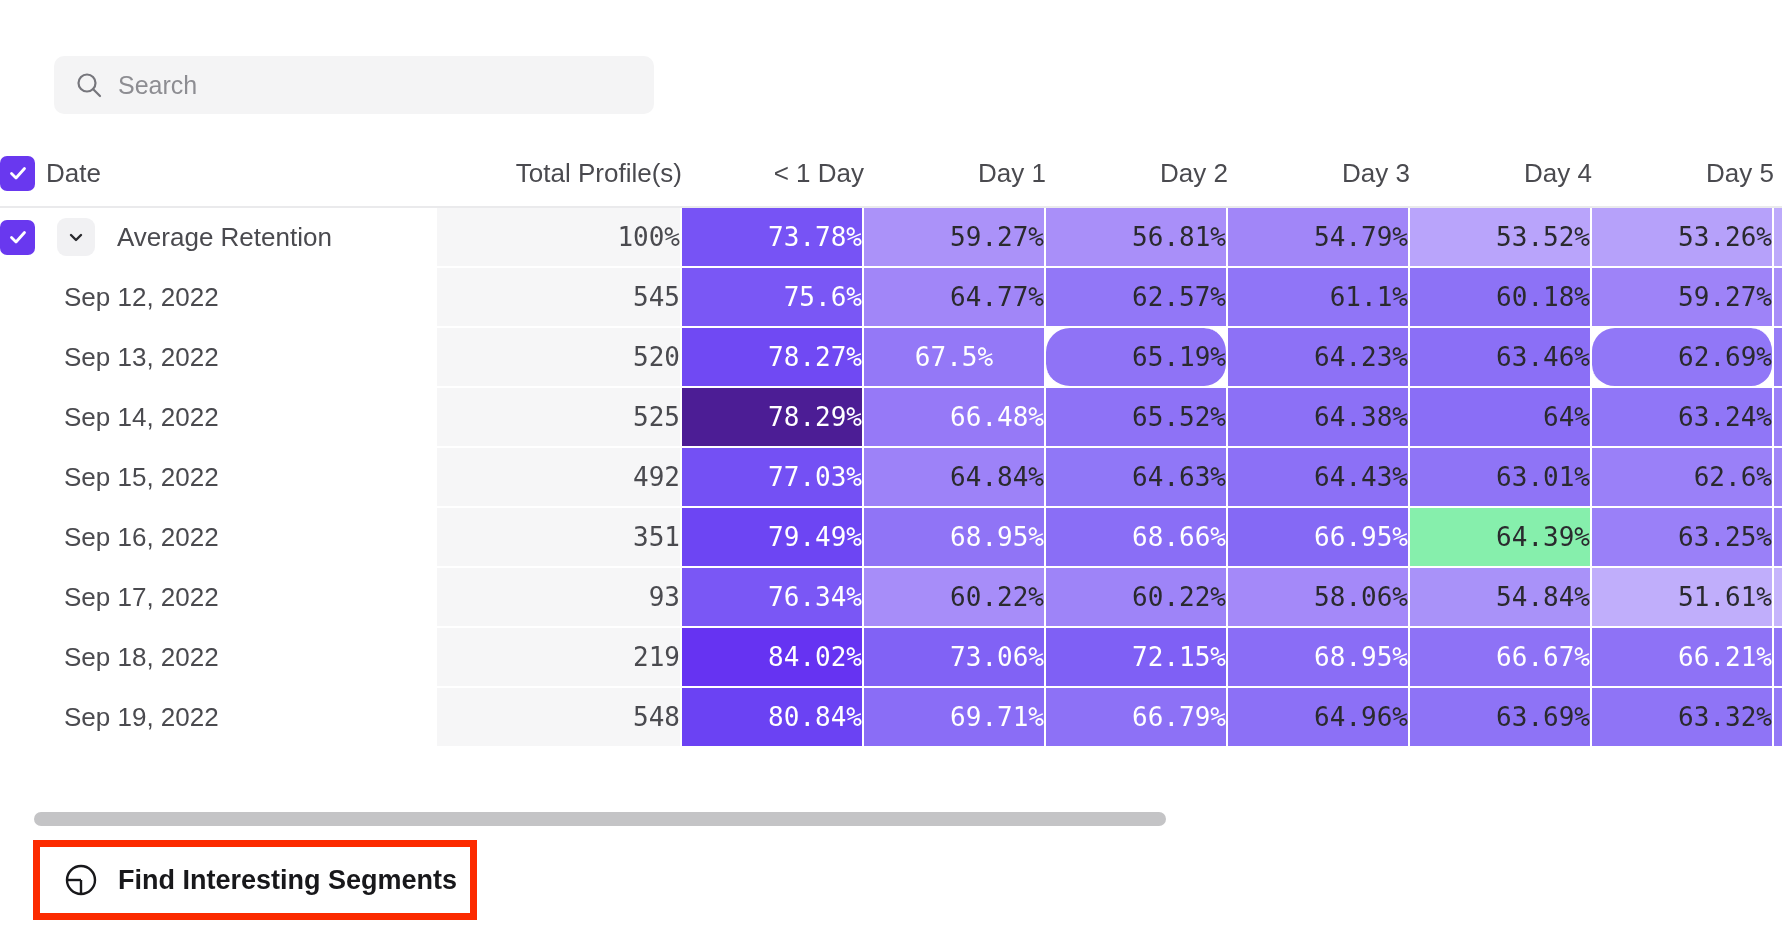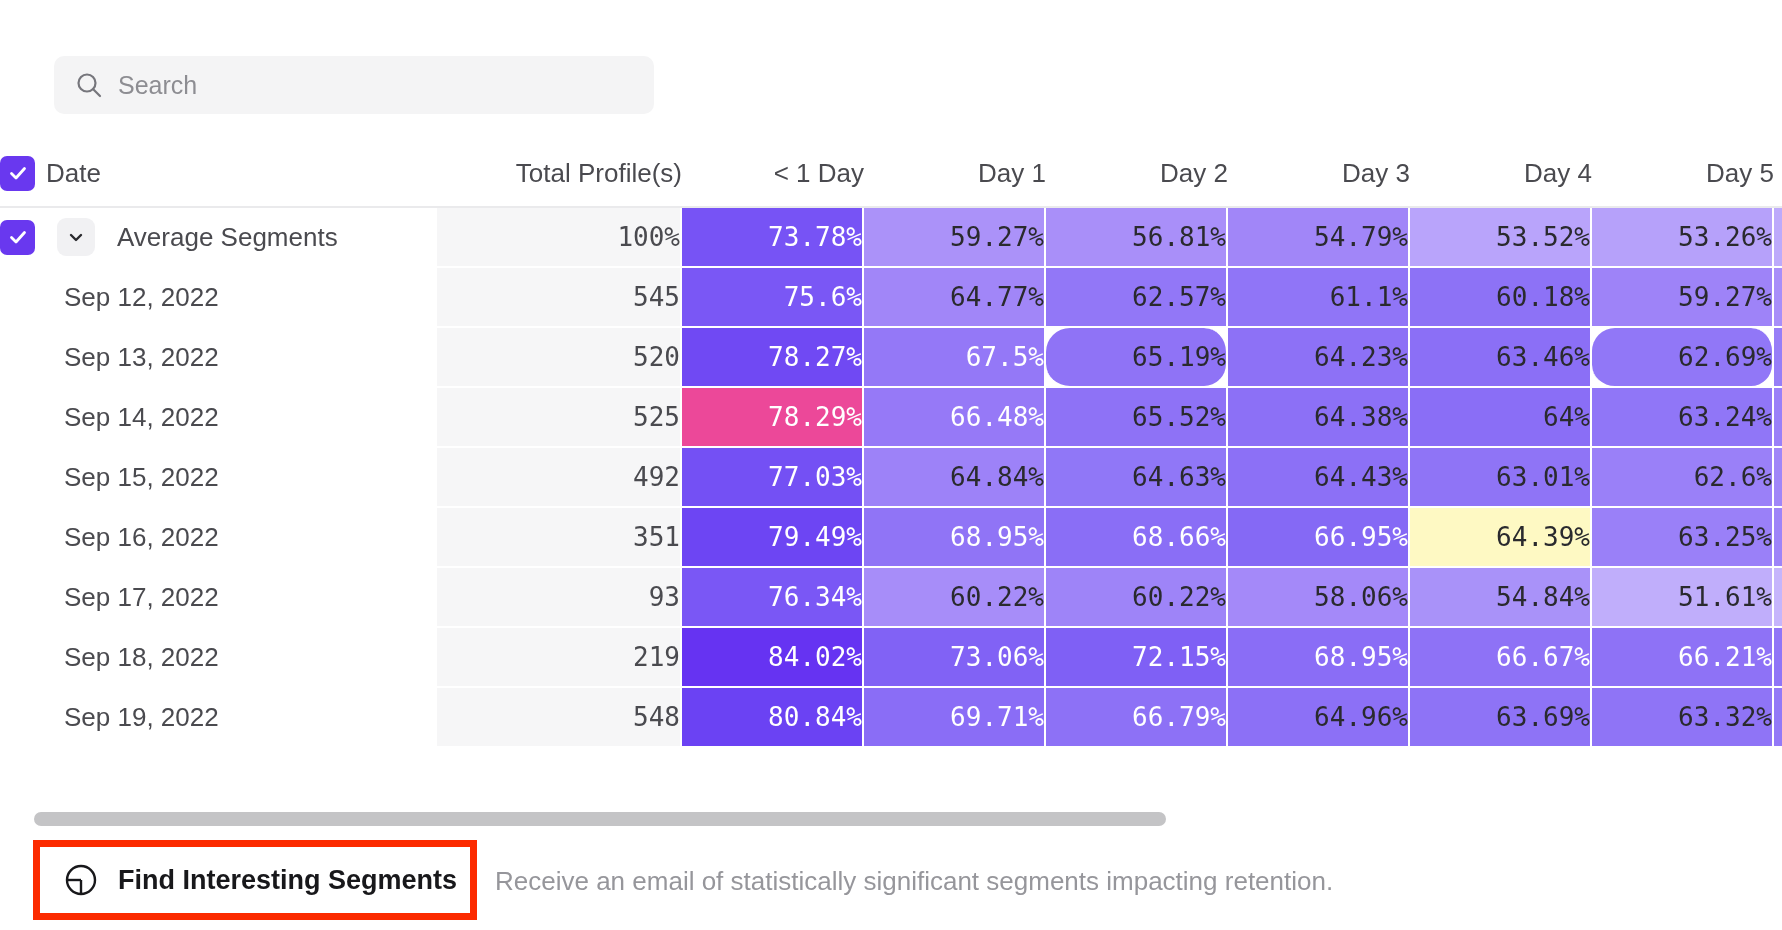--- a/index.html
+++ b/index.html
@@ -265,21 +265,21 @@
                 <span class="cbx">
                   <svg width="22" height="22" viewBox="0 0 22 22">
                     <polyline points="4.5,11.5 9,16 17.5,6.5" fill="none" stroke="#ffffff" stroke-width="2.8" stroke-linecap="round" stroke-linejoin="round"></polyline>
                   </svg>
                 </span>
                 <span class="chev">
                   <svg width="20" height="20" viewBox="0 0 20 20">
                     <polyline points="5,8 10,13 15,8" fill="none" stroke="#2a2a2e" stroke-width="2.4" stroke-linecap="round" stroke-linejoin="round"></polyline>
                   </svg>
                 </span>
-                <span>Average Segments</span>
+                <span>Average Retention</span>
               </span>
             </td>
             <td class="c-total">100%</td>
             <td class="c-val" style="background: rgb(119, 83, 245); color: rgb(255, 255, 255);">73.78%</td>
             <td class="c-val" style="background: rgb(171, 146, 249); color: rgb(42, 42, 46);">59.27%</td>
             <td class="c-val" style="background: rgb(169, 143, 249); color: rgb(42, 42, 46);">56.81%</td>
             <td class="c-val" style="background: rgb(161, 134, 248); color: rgb(42, 42, 46);">54.79%</td>
             <td class="c-val" style="background: rgb(185, 164, 251); color: rgb(42, 42, 46);">53.52%</td>
             <td class="c-val" style="background: rgb(182, 161, 250); color: rgb(42, 42, 46); padding-left: 38px;">53.26%</td>
             <td class="c-val" style="background: rgb(189, 170, 251); color: rgb(42, 42, 46);">52.1%</td>
@@ -300,35 +300,35 @@
             <td class="c-val" style="background: rgb(168, 142, 249); color: rgb(42, 42, 46);">58.3%</td>
           </tr>
           <tr>
             <td class="c-name">
               <span class="name-inner indent">
                 <span>Sep 13, 2022</span>
               </span>
             </td>
             <td class="c-total">520</td>
             <td class="c-val" style="background: rgb(112, 73, 243); color: rgb(255, 255, 255);">78.27%</td>
-            <td class="c-val" style="background: rgb(148, 120, 247); color: rgb(255, 255, 255);">67.5%</td>
+            <td class="c-val" style="background: rgb(148, 120, 247); color: rgb(255, 255, 255); text-align: center;">67.5%</td>
             <td class="c-val" style="background: rgb(143, 115, 246); color: rgb(42, 42, 46); border-radius: 24px;">65.19%</td>
             <td class="c-val" style="background: rgb(141, 113, 246); color: rgb(42, 42, 46); text-align: right;">64.23%</td>
             <td class="c-val" style="background: rgb(139, 111, 246); color: rgb(42, 42, 46);">63.46%</td>
             <td class="c-val" style="background: rgb(145, 119, 247); color: rgb(42, 42, 46); border-radius: 23px;">62.69%</td>
             <td class="c-val" style="background: rgb(151, 126, 247); color: rgb(42, 42, 46);">61.7%</td>
           </tr>
           <tr>
             <td class="c-name">
               <span class="name-inner indent">
                 <span>Sep 14, 2022</span>
               </span>
             </td>
             <td class="c-total">525</td>
-            <td class="c-val" style="background: #ec4899; color: rgb(255, 255, 255); margin-top: 44px;">78.29%</td>
+            <td class="c-val" style="background: #4c1d95; color: rgb(255, 255, 255); margin-top: 44px;">78.29%</td>
             <td class="c-val" style="background: rgb(150, 121, 247); color: rgb(255, 255, 255);">66.48%</td>
             <td class="c-val" style="background: rgb(142, 114, 246); color: rgb(42, 42, 46);">65.52%</td>
             <td class="c-val" style="background: rgb(140, 112, 246); color: rgb(42, 42, 46);">64.38%</td>
             <td class="c-val" style="background: rgb(138, 110, 246); color: rgb(42, 42, 46);">64%</td>
             <td class="c-val" style="background: rgb(144, 118, 247); color: rgb(42, 42, 46);">63.24%</td>
             <td class="c-val" style="background: rgb(154, 128, 248); color: rgb(42, 42, 46);">62.4%</td>
           </tr>
           <tr>
             <td class="c-name">
               <span class="name-inner indent">
@@ -348,21 +348,21 @@
             <td class="c-name">
               <span class="name-inner indent">
                 <span>Sep 16, 2022</span>
               </span>
             </td>
             <td class="c-total">351</td>
             <td class="c-val" style="background: rgb(109, 69, 243); color: rgb(255, 255, 255);">79.49%</td>
             <td class="c-val" style="background: rgb(144, 116, 246); color: rgb(255, 255, 255);">68.95%</td>
             <td class="c-val" style="background: rgb(138, 110, 246); color: rgb(255, 255, 255);">68.66%</td>
             <td class="c-val" style="background: rgb(133, 105, 245); color: rgb(255, 255, 255);">66.95%</td>
-            <td class="c-val" style="background: #fef9c3; color: rgb(42, 42, 46);">64.39%</td>
+            <td class="c-val" style="background: #86efac; color: rgb(42, 42, 46);">64.39%</td>
             <td class="c-val" style="background: rgb(154, 128, 248); color: rgb(42, 42, 46);">63.25%</td>
             <td class="c-val" style="background: rgb(158, 132, 248); color: rgb(42, 42, 46);">62.8%</td>
           </tr>
           <tr>
             <td class="c-name">
               <span class="name-inner indent">
                 <span>Sep 17, 2022</span>
               </span>
             </td>
             <td class="c-total">93</td>
@@ -419,16 +419,15 @@
           <svg width="38" height="38" viewBox="0 0 38 38">
             <circle cx="19" cy="19" r="14" fill="none" stroke="#18181b" stroke-width="2.4"></circle>
             <line x1="5" y1="19" x2="19" y2="19" stroke="#18181b" stroke-width="2.4"></line>
             <line x1="19" y1="19" x2="19" y2="33" stroke="#18181b" stroke-width="2.4"></line>
             <path d="M19 19 L19 33 A14 14 0 0 1 5.6 22.5 Z" fill="#18181b" opacity="0"></path>
           </svg>
         </span>
         <span class="fis-label">Find Interesting Segments</span>
       </div>
     </div>
-    <div class="fis-desc">Receive an email of statistically significant segments impacting retention.</div>
   </div>
 
 </div>
 
 </body></html>

